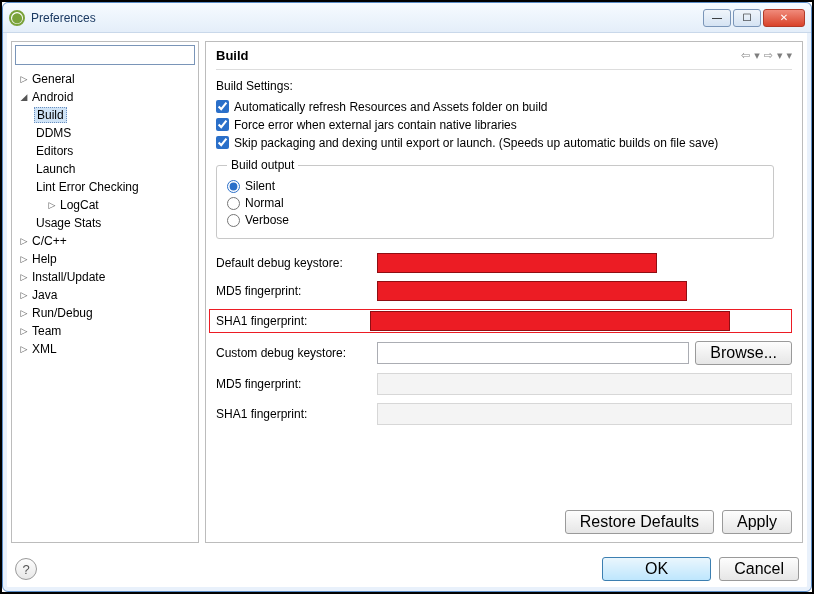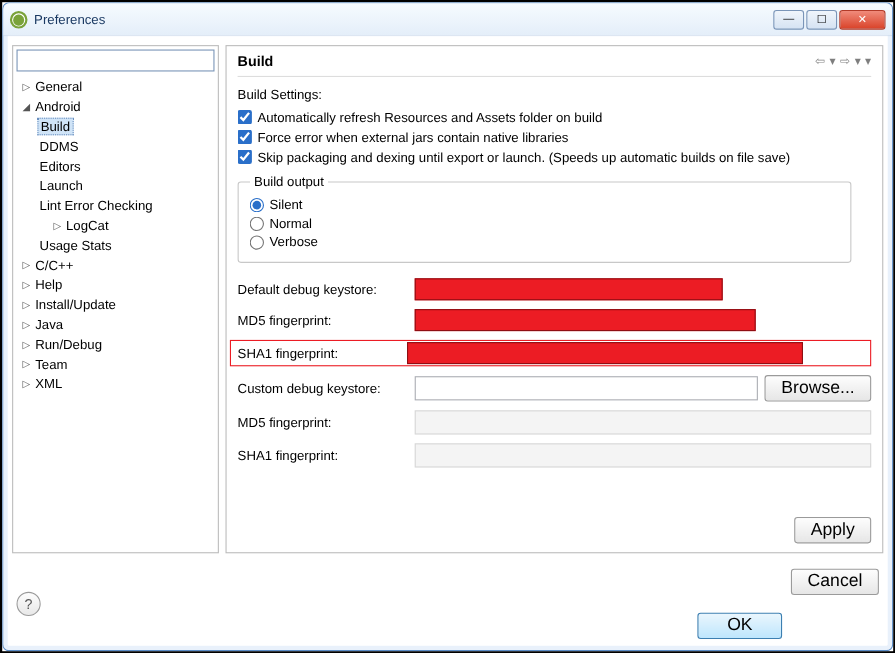--- a/index.html
+++ b/index.html
@@ -206,22 +206,21 @@
     font-size: 13px; color:#555;
     background: linear-gradient(#fdfdfd,#e8e8e8);
   }
   .bottom-actions {
     margin-left:auto;
     display:flex; gap:8px;
   }
   .btn.ok {
     border: 1px solid #3c7fb1;
     background: linear-gradient(#eaf6fd,#bee6fd);
-    padding: 0 26px;
-    margin-top: 40px;
+    padding: 0 42px;
   }
 </style>
 </head>
 <body>
 
 <div class="window">
 
   <div class="titlebar">
     <div class="title-icon">⬤</div>
     <div class="titlebar-title">Preferences</div>
@@ -362,20 +361,21 @@
 
         <div class="form-label">MD5 fingerprint:</div>
         <div class="text-readonly" style="grid-column:2 / span 2;"></div>
 
         <div class="form-label">SHA1 fingerprint:</div>
         <div class="text-readonly" style="grid-column:2 / span 2;"></div>
 
       </div>
 
       <div class="main-actions">
+        <button class="btn">Restore Defaults</button>
         <button class="btn">Apply</button>
       </div>
     </div>
 
   </div>
 
   <div class="bottom-bar">
     <div class="help-icon">?</div>
     <div class="bottom-actions">
       <button class="btn ok">OK</button>

